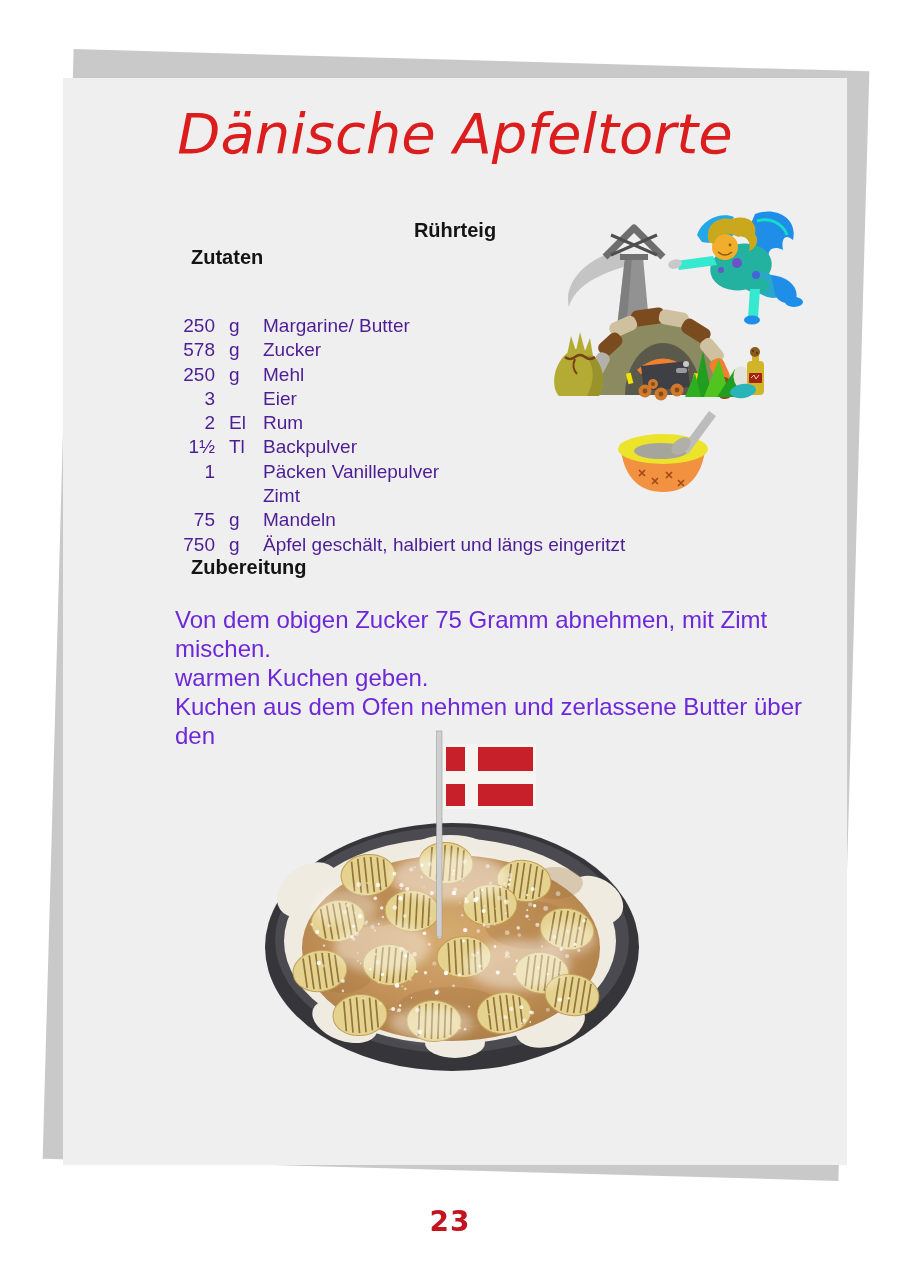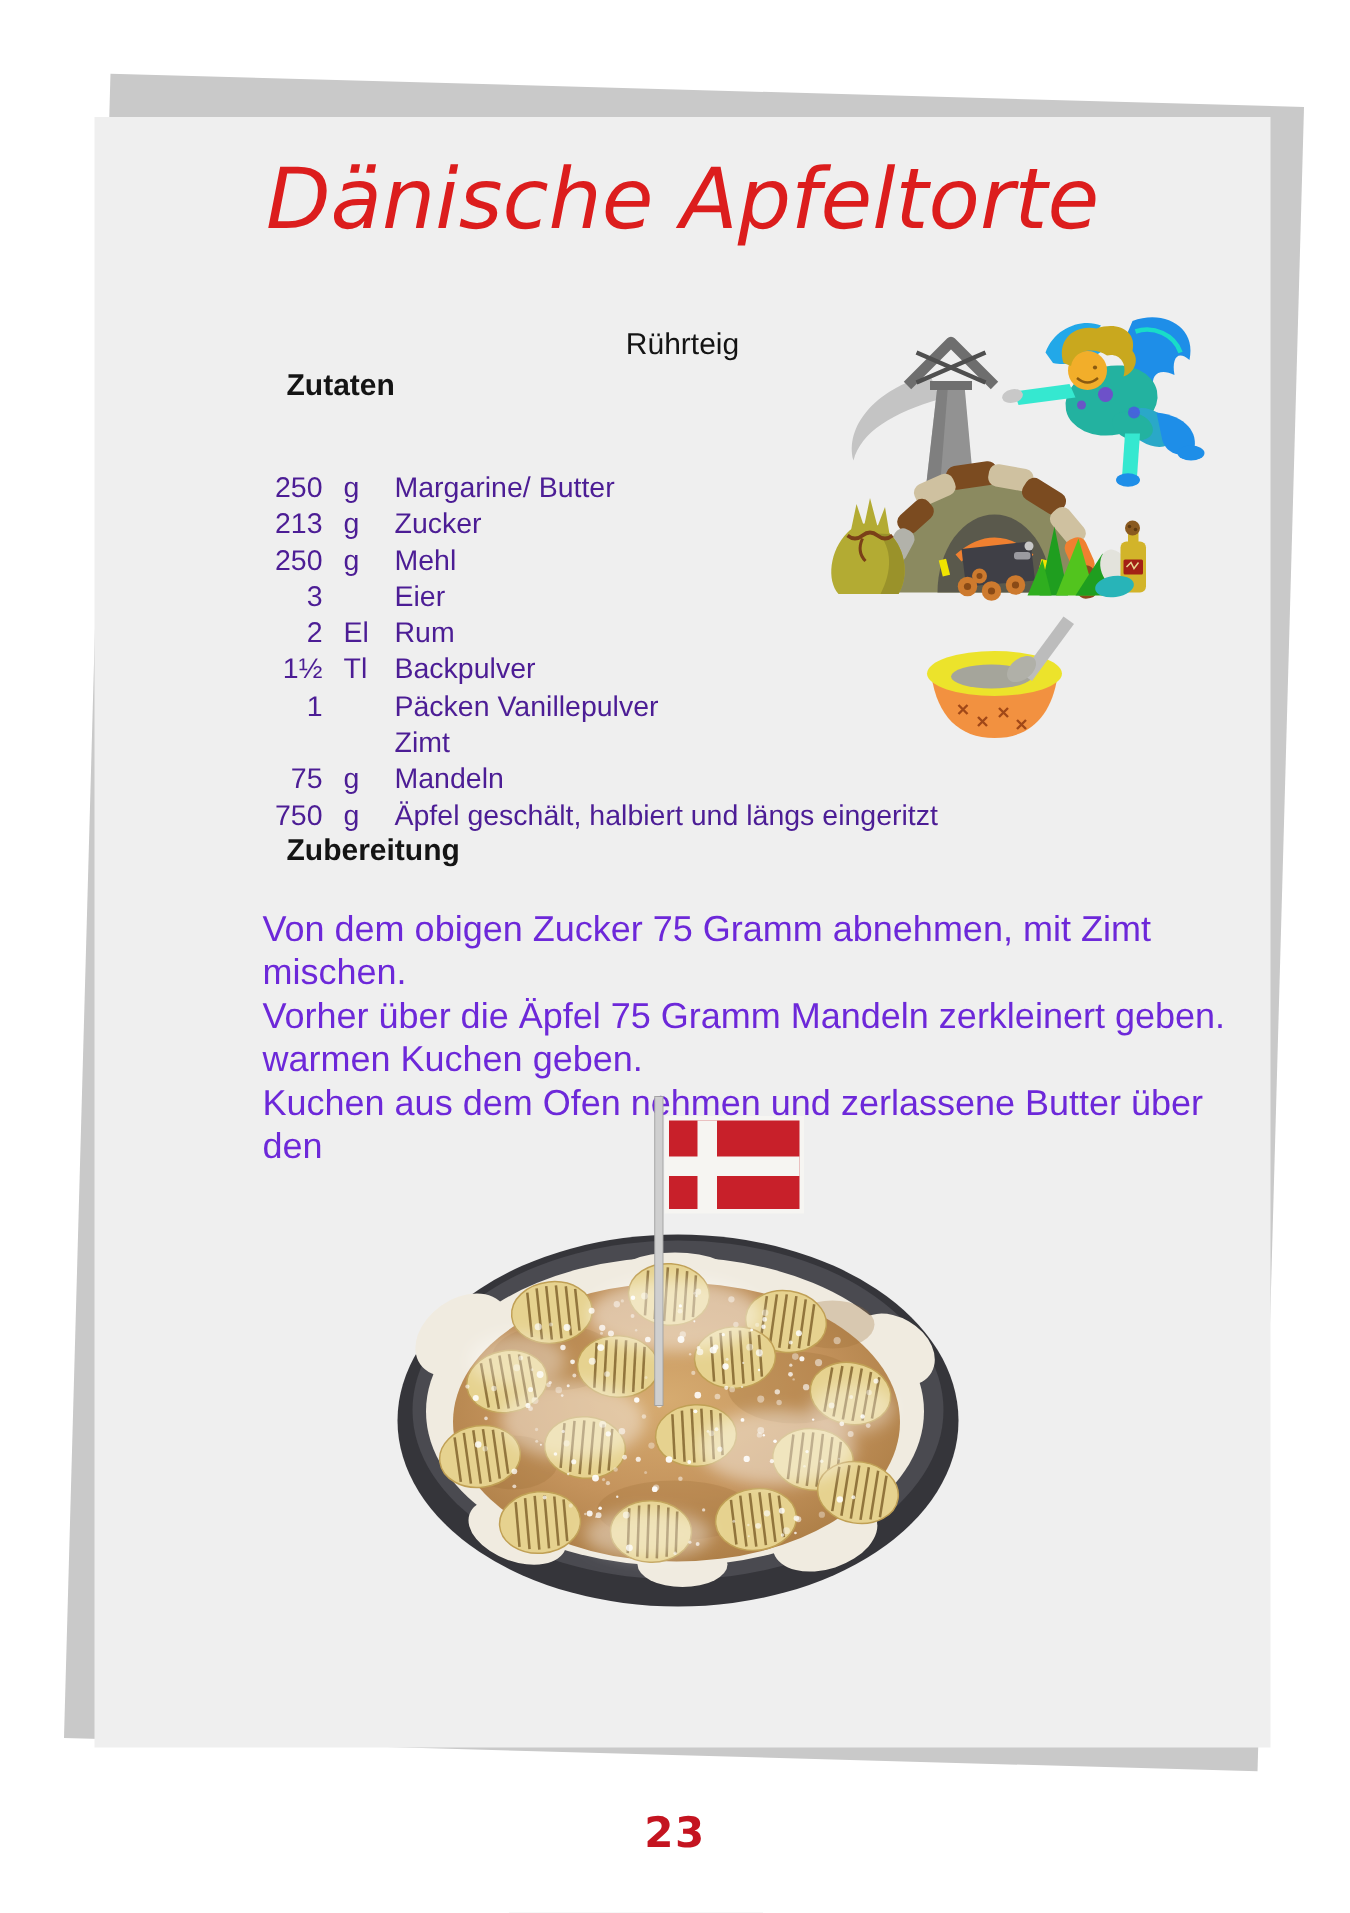--- a/index.html
+++ b/index.html
@@ -15,21 +15,21 @@
     position:absolute;left:63px;top:78px;width:784px;height:1087px;
     background:#efefef;
   }
   .title{
     position:absolute;left:0;top:22px;width:100%;text-align:center;
     font-family:"DejaVu Sans",sans-serif;font-style:italic;font-weight:400;
     font-size:56px;line-height:1.2;color:#dc1d1d;letter-spacing:0px;white-space:nowrap;
   }
   .subtitle{
     position:absolute;left:0;top:141px;width:100%;text-align:center;
-    font-weight:normal;font-size:20px;color:#141414;
+    font-weight:bold;font-size:20px;color:#141414;
   }
   .heading{
     position:absolute;left:128px;font-weight:bold;font-size:20px;color:#141414;
   }
   .heading.zutaten{top:168px}
   .heading.zubereitung{top:478px}
   .ingredients{
     position:absolute;left:0;top:216px;width:640px;
     font-size:19px;color:#4c1d95;margin-top:20px;
   }
@@ -60,21 +60,21 @@
   <div class="subtitle">Rührteig</div>
   <div class="heading zutaten">Zutaten</div>
 
   <div class="ingredients" id="ingredient-rows">
       <div class="ing-row">
         <span class="ing-amt">250</span>
         <span class="ing-unit">g</span>
         <span class="ing-name">Margarine/ Butter</span>
       </div>
       <div class="ing-row">
-        <span class="ing-amt">213</span>
+        <span class="ing-amt">578</span>
         <span class="ing-unit">g</span>
         <span class="ing-name">Zucker</span>
       </div>
       <div class="ing-row">
         <span class="ing-amt">250</span>
         <span class="ing-unit">g</span>
         <span class="ing-name">Mehl</span>
       </div>
       <div class="ing-row">
         <span class="ing-amt">3</span>
@@ -109,21 +109,20 @@
       <div class="ing-row">
         <span class="ing-amt">750</span>
         <span class="ing-unit">g</span>
         <span class="ing-name">Äpfel geschält, halbiert und längs eingeritzt</span>
       </div>
     </div>
 
   <div class="heading zubereitung">Zubereitung</div>
   <div class="prep" id="prep-lines">
       <div>Von dem obigen Zucker 75 Gramm abnehmen, mit Zimt mischen.</div>
-      <div>Vorher über die Äpfel 75 Gramm Mandeln zerkleinert geben.</div>
       <div>warmen Kuchen geben.</div>
       <div>Kuchen aus dem Ofen nehmen und zerlassene Butter über den</div>
     </div>
 
   <svg class="clipart" viewBox="0 0 260 295">
 
     <path d="M75,45 C38,54 18,80 24,102 C29,83 50,70 82,61 Z" fill="#c4c4c4"></path>
 
     <g>
       <polygon points="80,52 98,52 106,140 70,140" fill="#929292"></polygon>

